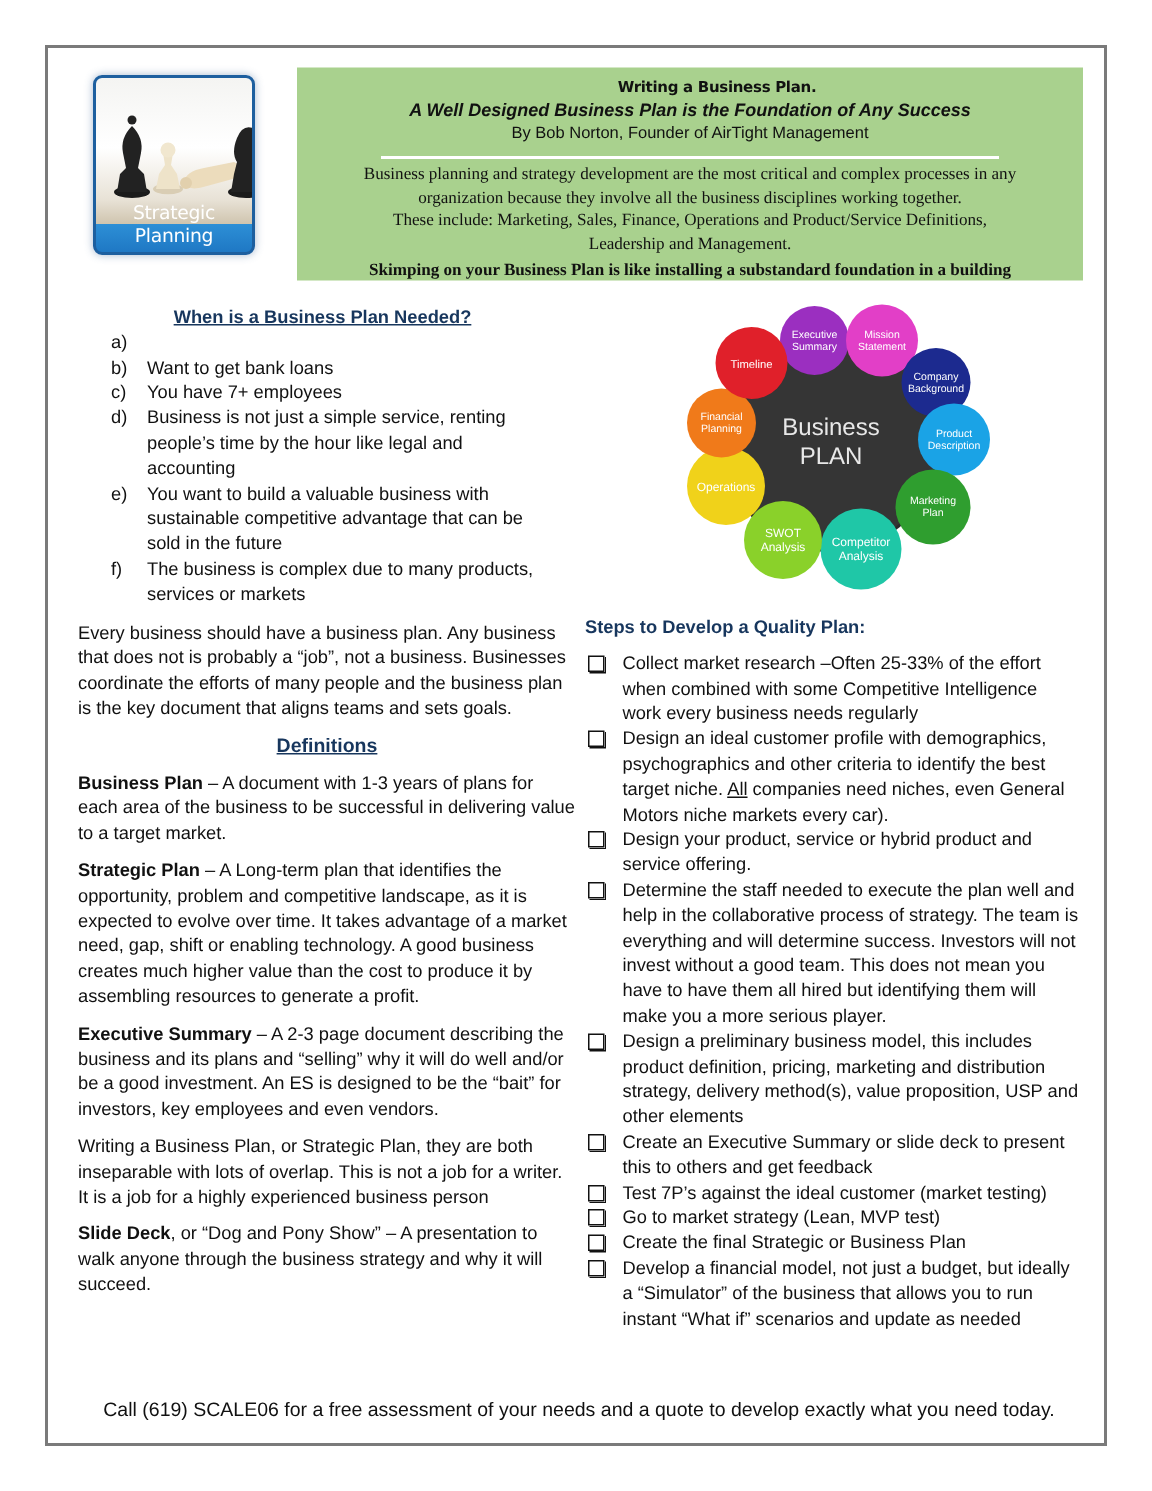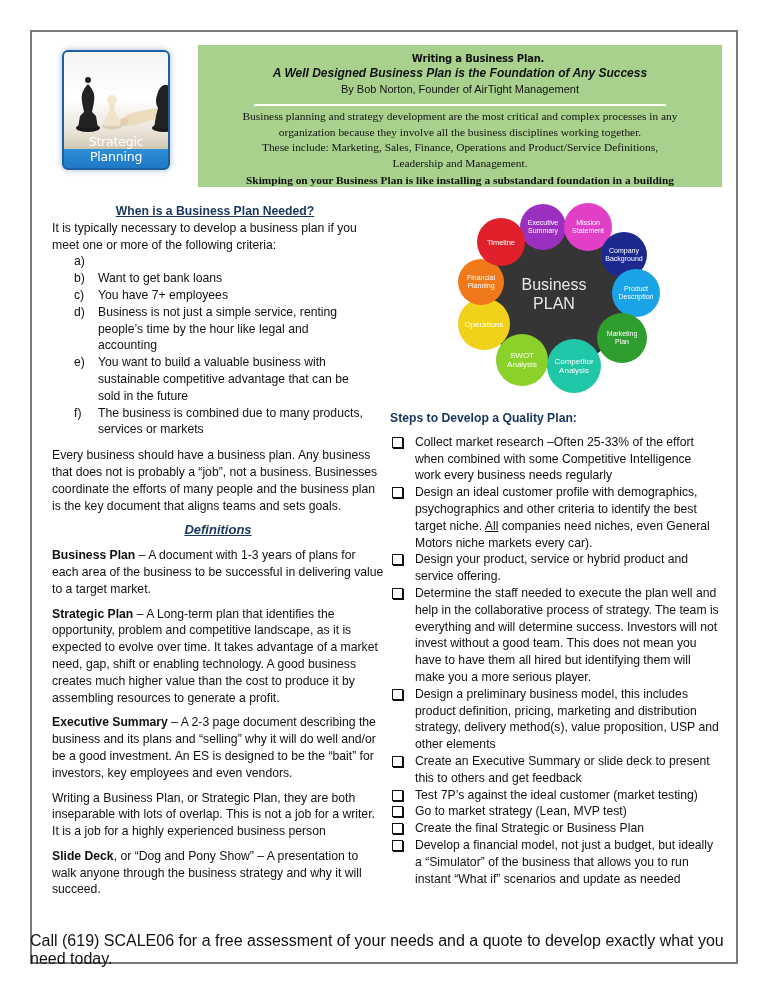--- a/index.html
+++ b/index.html
@@ -38,35 +38,35 @@
     .hero .tagline { font-family: "Liberation Serif", serif; font-weight: bold; font-size: 11.4px; margin-top: 3px; }
 
     
     .left { position: absolute; left: 52px; top: 203px; width: 332px; font-size: 12.2px; line-height: 16.8px; }
     .h-needed { text-align: center; font-weight: bold; color: #17365d; text-decoration: underline; font-size: 12.2px; padding-left: 0; margin-right: 6px; }
     .crit-list { list-style: none; margin: 0; }
     .crit-list li { display: flex; padding-left: 22px; }
     .crit-list .mk { width: 24px; flex: none; }
     .crit-list .tx { flex: 1; padding-right: 20px; }
     .para { margin-top: 9px; }
-    .h-def { text-align: center; font-weight: bold; font-style: italic; text-decoration: underline; color: #17365d; font-size: 13px; margin-top: 8px; }
+    .h-def { text-align: center; font-weight: bold; text-decoration: underline; color: #17365d; font-size: 13px; margin-top: 8px; }
     .def { margin-top: 8px; }
     .def b { font-weight: bold; }
 
     
     .bp-graphic { position: absolute; left: 446px; top: 198px; width: 214px; height: 206px; }
     .right { position: absolute; left: 390px; top: 410px; width: 330px; font-size: 12.2px; line-height: 16.8px; }
     .h-steps { font-weight: bold; color: #17365d; font-size: 12.2px; }
     .steps { list-style: none; margin-top: 7px; }
     .steps li { display: flex; }
     .steps .box { width: 11px; height: 11px; border: 1.6px solid #111; flex: none; margin: 3px 12px 0 2px; box-shadow: 1px 1px 0 #111; }
     .steps .tx { flex: 1; }
     .steps u { text-decoration: underline; }
 
-    .footer { position: absolute; left: 30px; width: 712px; top: 932px; font-size: 16px; }
+    .footer { position: absolute; left: 30px; width: 712px; top: 932px; text-align: center; font-size: 13px; }
   </style>
 </head>
 <body>
 
 <div class="page"></div>
 
 <div class="sp-image">
   <svg width="120" height="100" viewBox="0 0 120 100">
 
     <ellipse cx="24" cy="76" rx="12" ry="4" fill="#1b1b1b"></ellipse>
@@ -95,21 +95,20 @@
     <div>Business planning and strategy development are the most critical and complex processes in any</div>
     <div>organization because they involve all the business disciplines working together.</div>
     <div>These include: Marketing, Sales, Finance, Operations and Product/Service Definitions,</div>
     <div>Leadership and Management.</div>
   </div>
   <div class="tagline">Skimping on your Business Plan is like installing a substandard foundation in a building</div>
 </div>
 
 <div class="left">
   <div class="h-needed">When is a Business Plan Needed?</div>
-  <div>It is typically necessary to develop a business plan if you meet one or more of the following criteria:</div>
   <ul class="crit-list">
     <li>
         <span class="mk">a)</span>
       </li>
     <li>
         <span class="mk">b)</span>
         <span class="tx">Want to get bank loans</span>
       </li>
     <li>
         <span class="mk">c)</span>
@@ -118,21 +117,21 @@
     <li>
         <span class="mk">d)</span>
         <span class="tx">Business is not just a simple service, renting people’s time by the hour like legal and accounting</span>
       </li>
     <li>
         <span class="mk">e)</span>
         <span class="tx">You want to build a valuable business with sustainable competitive advantage that can be sold in the future</span>
       </li>
     <li>
         <span class="mk">f)</span>
-        <span class="tx">The business is combined due to many products, services or markets</span>
+        <span class="tx">The business is complex due to many products, services or markets</span>
       </li>
   </ul>
   <div class="para">Every business should have a business plan. Any business that does not is probably a “job”, not a business. Businesses coordinate the efforts of many people and the business plan is the key document that aligns teams and sets goals.</div>
 
   <div class="h-def">Definitions</div>
   <div class="def"><b>Business Plan</b><span> – A document with 1-3 years of plans for each area of the business to be successful in delivering value to a target market.</span></div>
   <div class="def"><b>Strategic Plan</b><span> – A Long-term plan that identifies the opportunity, problem and competitive landscape, as it is expected to evolve over time. It takes advantage of a market need, gap, shift or enabling technology. A good business creates much higher value than the cost to produce it by assembling resources to generate a profit.</span></div>
   <div class="def"><b>Executive Summary</b><span> – A 2-3 page document describing the business and its plans and “selling” why it will do well and/or be a good investment. An ES is designed to be the “bait” for investors, key employees and even vendors.</span></div>
   <div class="def">Writing a Business Plan, or Strategic Plan, they are both inseparable with lots of overlap. This is not a job for a writer. It is a job for a highly experienced business person</div>
   <div class="def"><b>Slide Deck</b><span>, or “Dog and Pony Show” – A presentation to walk anyone through the business strategy and why it will succeed.</span></div>

